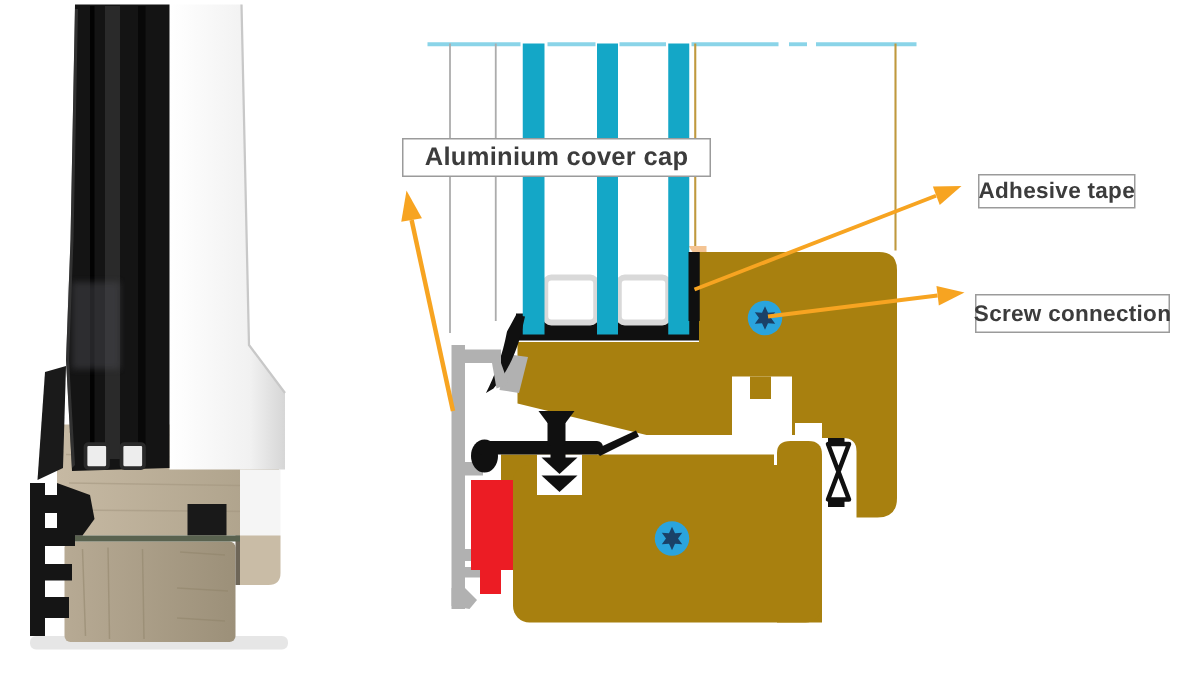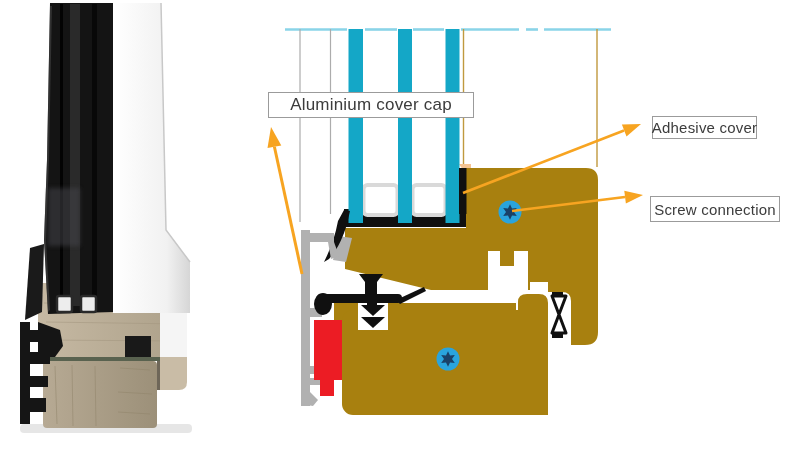--- a/index.html
+++ b/index.html
@@ -4,21 +4,21 @@
 <style>
   html,body{margin:0;padding:0;background:#fff;}
   #stage{
     position:relative;width:800px;height:450px;background:#fff;overflow:hidden;
     font-family:"Liberation Sans","DejaVu Sans",sans-serif;
   }
   #stage svg{position:absolute;left:0;top:0;}
   .callout{
     position:absolute;background:#fff;border:1px solid var(--label_border,#9b9b9b);
     color:var(--label_text,#3c3c3c);display:flex;align-items:center;justify-content:center;
-    box-sizing:border-box;white-space:nowrap;letter-spacing:.2px;
+    box-sizing:border-box;white-space:nowrap;letter-spacing:.2px;font-weight:bold;
   }
   #callout-cover-cap{left:268px;top:92px;width:206px;height:26px;font-size:17px;}
   #callout-adhesive-tape{left:652px;top:116px;width:105px;height:23px;font-size:15px;}
   #callout-screw-connection{left:650px;top:196px;width:130px;height:26px;font-size:15px;}
 </style>
 </head>
 <body>
 
 <div id="stage">
 
@@ -199,15 +199,15 @@
         <polygon points="641,124 626.5,136.6 621.9,124.4" stroke="none"></polygon>
       </g>
       <g>
         <path d="M512,211 L625,197" stroke-width="2.6" fill="none"></path>
         <polygon points="643,195 625.9,203.6 624.3,190.7" stroke="none"></polygon>
       </g>
     </g>
   </svg>
 
   <div class="callout" id="callout-cover-cap">Aluminium cover cap</div>
-  <div class="callout" id="callout-adhesive-tape">Adhesive cover</div>
+  <div class="callout" id="callout-adhesive-tape">Adhesive tape</div>
   <div class="callout" id="callout-screw-connection">Screw connection</div>
 </div>
 
 </body></html>

